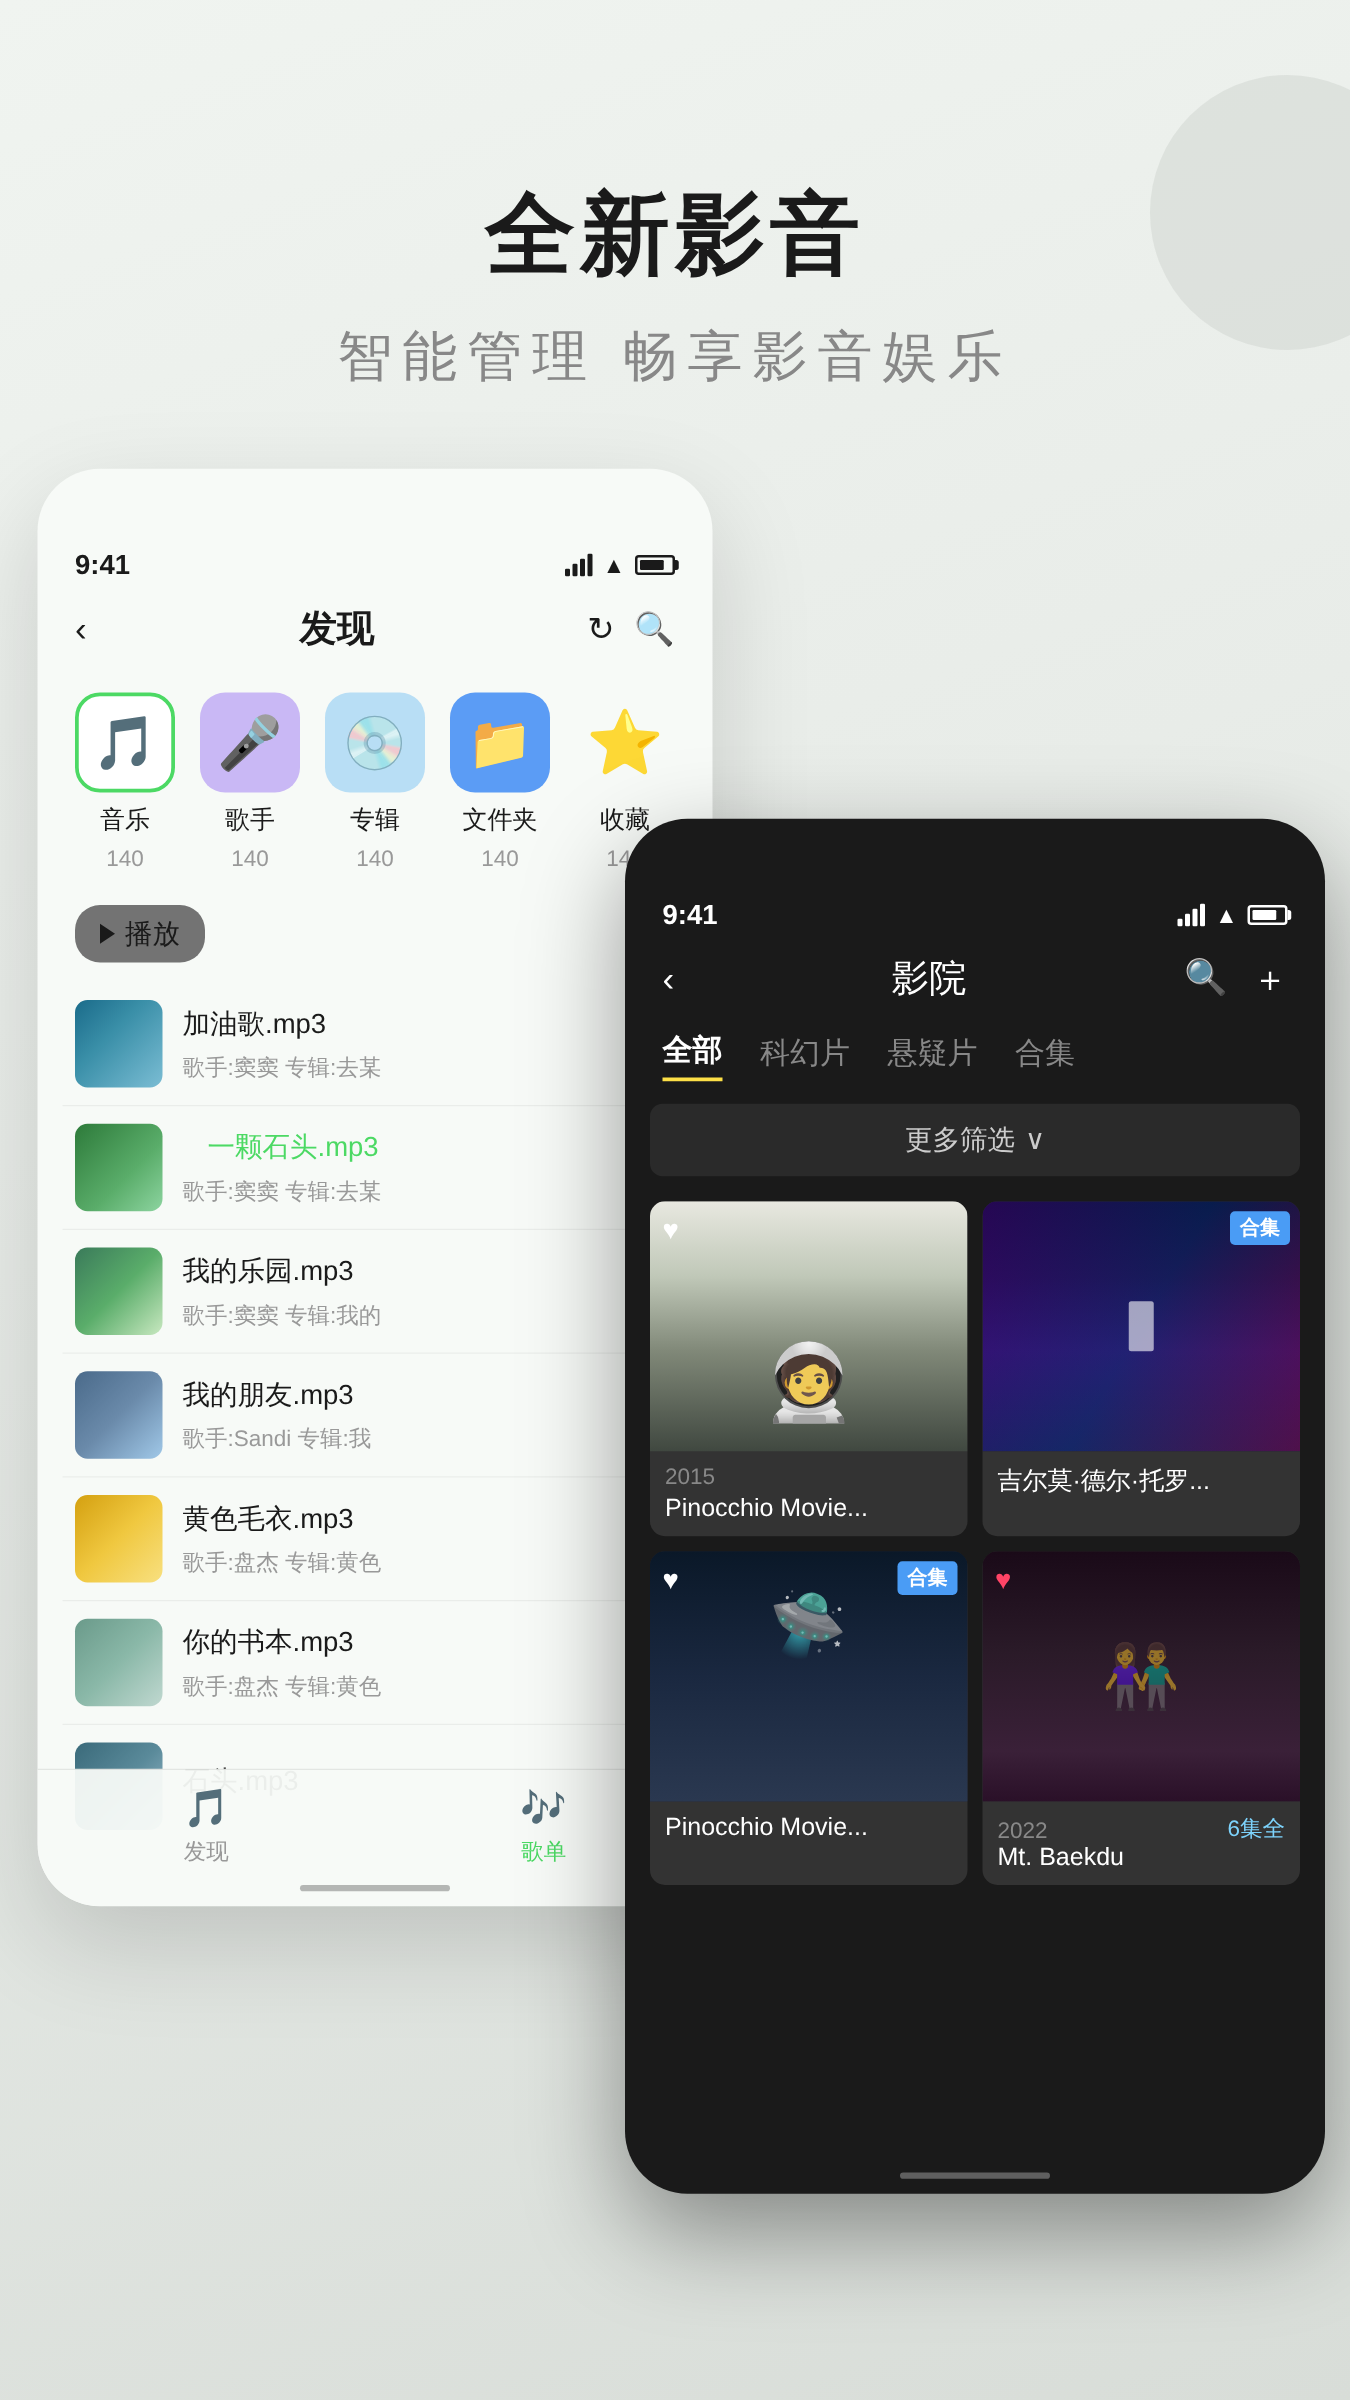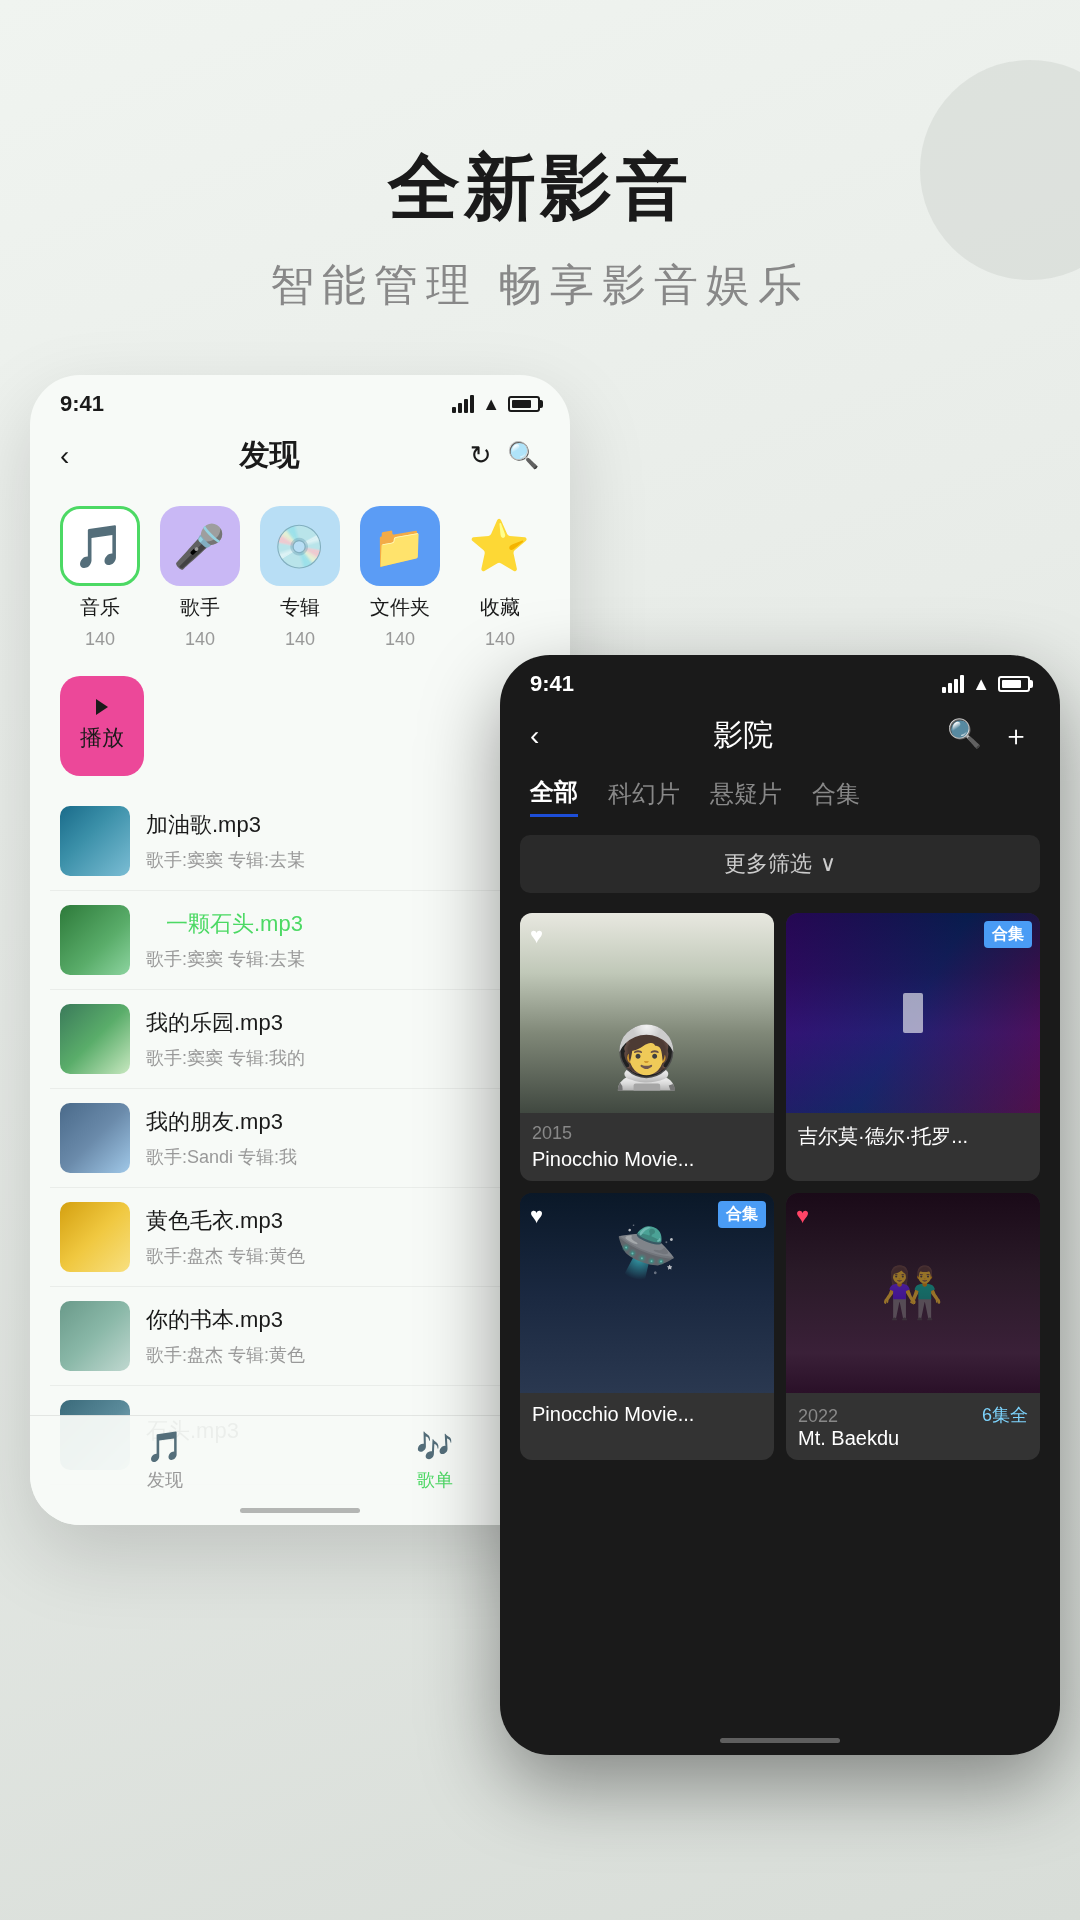--- a/index.html
+++ b/index.html
@@ -82,20 +82,21 @@
     }
 
     
     .status-bar {
       display: flex;
       justify-content: space-between;
       align-items: center;
       padding: 16px 30px 8px;
       font-size: 22px;
       font-weight: 600;
+      margin-top: 48px;
     }
     .status-bar.light { color: #1a1a1a; }
     .status-bar.dark { color: #fff; }
 
     .status-icons {
       display: flex;
       align-items: center;
       gap: 8px;
     }
 
@@ -213,26 +214,25 @@
     .play-bar {
       display: flex;
       align-items: center;
       padding: 16px 30px;
       gap: 12px;
     }
     .play-btn {
       display: flex;
       align-items: center;
       gap: 8px;
-      background: #ec4899;
+      background: #737373;
       border-radius: 20px;
-      padding: 23px 20px;
+      padding: 8px 20px;
       font-size: 22px;
       color: #1a1a1a;
-      flex-direction: column;
     }
     .play-triangle {
       width: 0;
       height: 0;
       border-left: 12px solid #1a1a1a;
       border-top: 8px solid transparent;
       border-bottom: 8px solid transparent;
     }
 
     
@@ -340,21 +340,21 @@
       align-items: center;
     }
     .tab-item {
       font-size: 24px;
       color: #888;
       padding-bottom: 6px;
     }
     .tab-item.active {
       color: #fff;
       font-weight: 600;
-      border-bottom: 3px solid #1d4ed8;
+      border-bottom: 3px solid #fde047;
     }
 
     
     .filter-bar {
       margin: 8px 20px;
       background: #2a2a2a;
       border-radius: 10px;
       padding: 14px;
       text-align: center;
       font-size: 22px;

